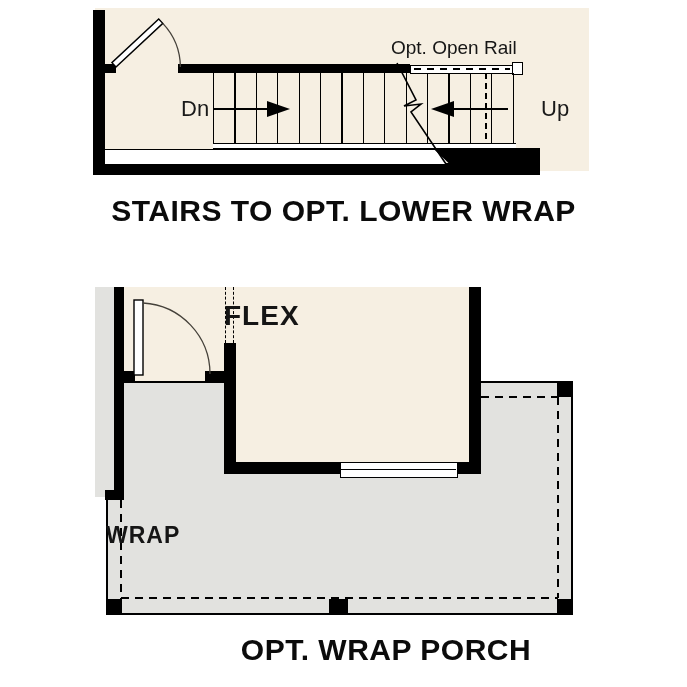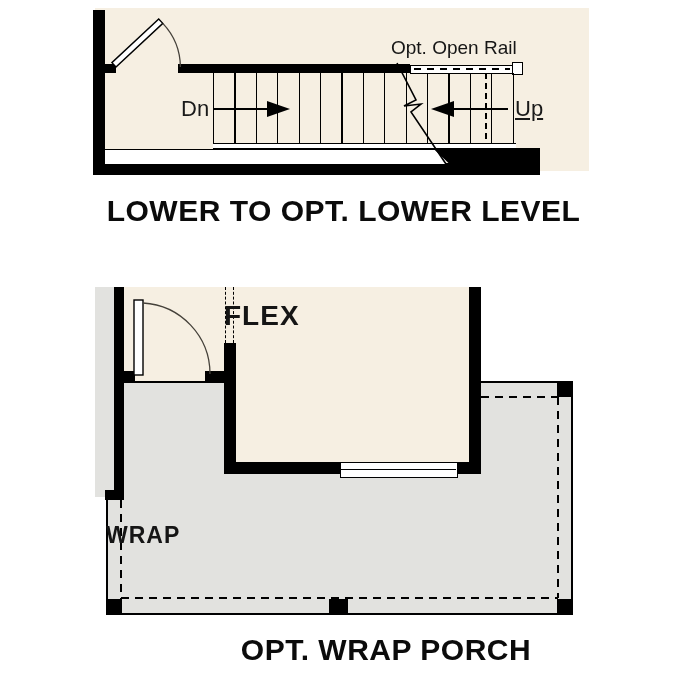--- a/index.html
+++ b/index.html
@@ -55,22 +55,22 @@
     <svg width="687" height="240" viewBox="0 0 687 240">
       <g>
         <rect x="116" y="61" width="64" height="6" fill="#ffffff" stroke="#000" stroke-width="1.4" transform="rotate(-43 116 67)"></rect>
         <path d="M 162.8 23.4 A 64.4 64.4 0 0 1 180.4 67" fill="none" stroke="#45413a" stroke-width="1.3"></path>
       </g>
       <path d="M 397 63 L 416 100 L 404 106 L 421 104 L 411 112 L 446 164" fill="none" stroke="#000" stroke-width="1.6"></path>
     </svg>
 
     <div class="abs" style="left:391px;top:37px;font-size:19px;color:#161616;">Opt. Open Rail</div>
     <div class="abs small-label" style="left:181px;top:96px;text-align:right;">Dn</div>
-    <div class="abs small-label" style="left:515px;top:96px;text-decoration:underline;">Up</div>
-    <div class="abs caption" style="left:0;top:194px;width:687px;">LOWER TO OPT. LOWER LEVEL</div>
+    <div class="abs small-label" style="left:541px;top:96px;">Up</div>
+    <div class="abs caption" style="left:0;top:194px;width:687px;">STAIRS TO OPT. LOWER WRAP</div>
   </div>
 
   <div>
 
     <div class="abs gray" style="left:95px;top:287px;width:19px;height:210px;"></div>
     <div class="abs gray" style="left:106px;top:381px;width:467px;height:234px;"></div>
 
     <div class="abs black" style="left:106px;top:497px;width:1.8px;height:118px;"></div>
     <div class="abs black" style="left:106px;top:613.4px;width:467px;height:1.8px;"></div>
     <div class="abs black" style="left:571.4px;top:381px;width:1.8px;height:234px;"></div>

